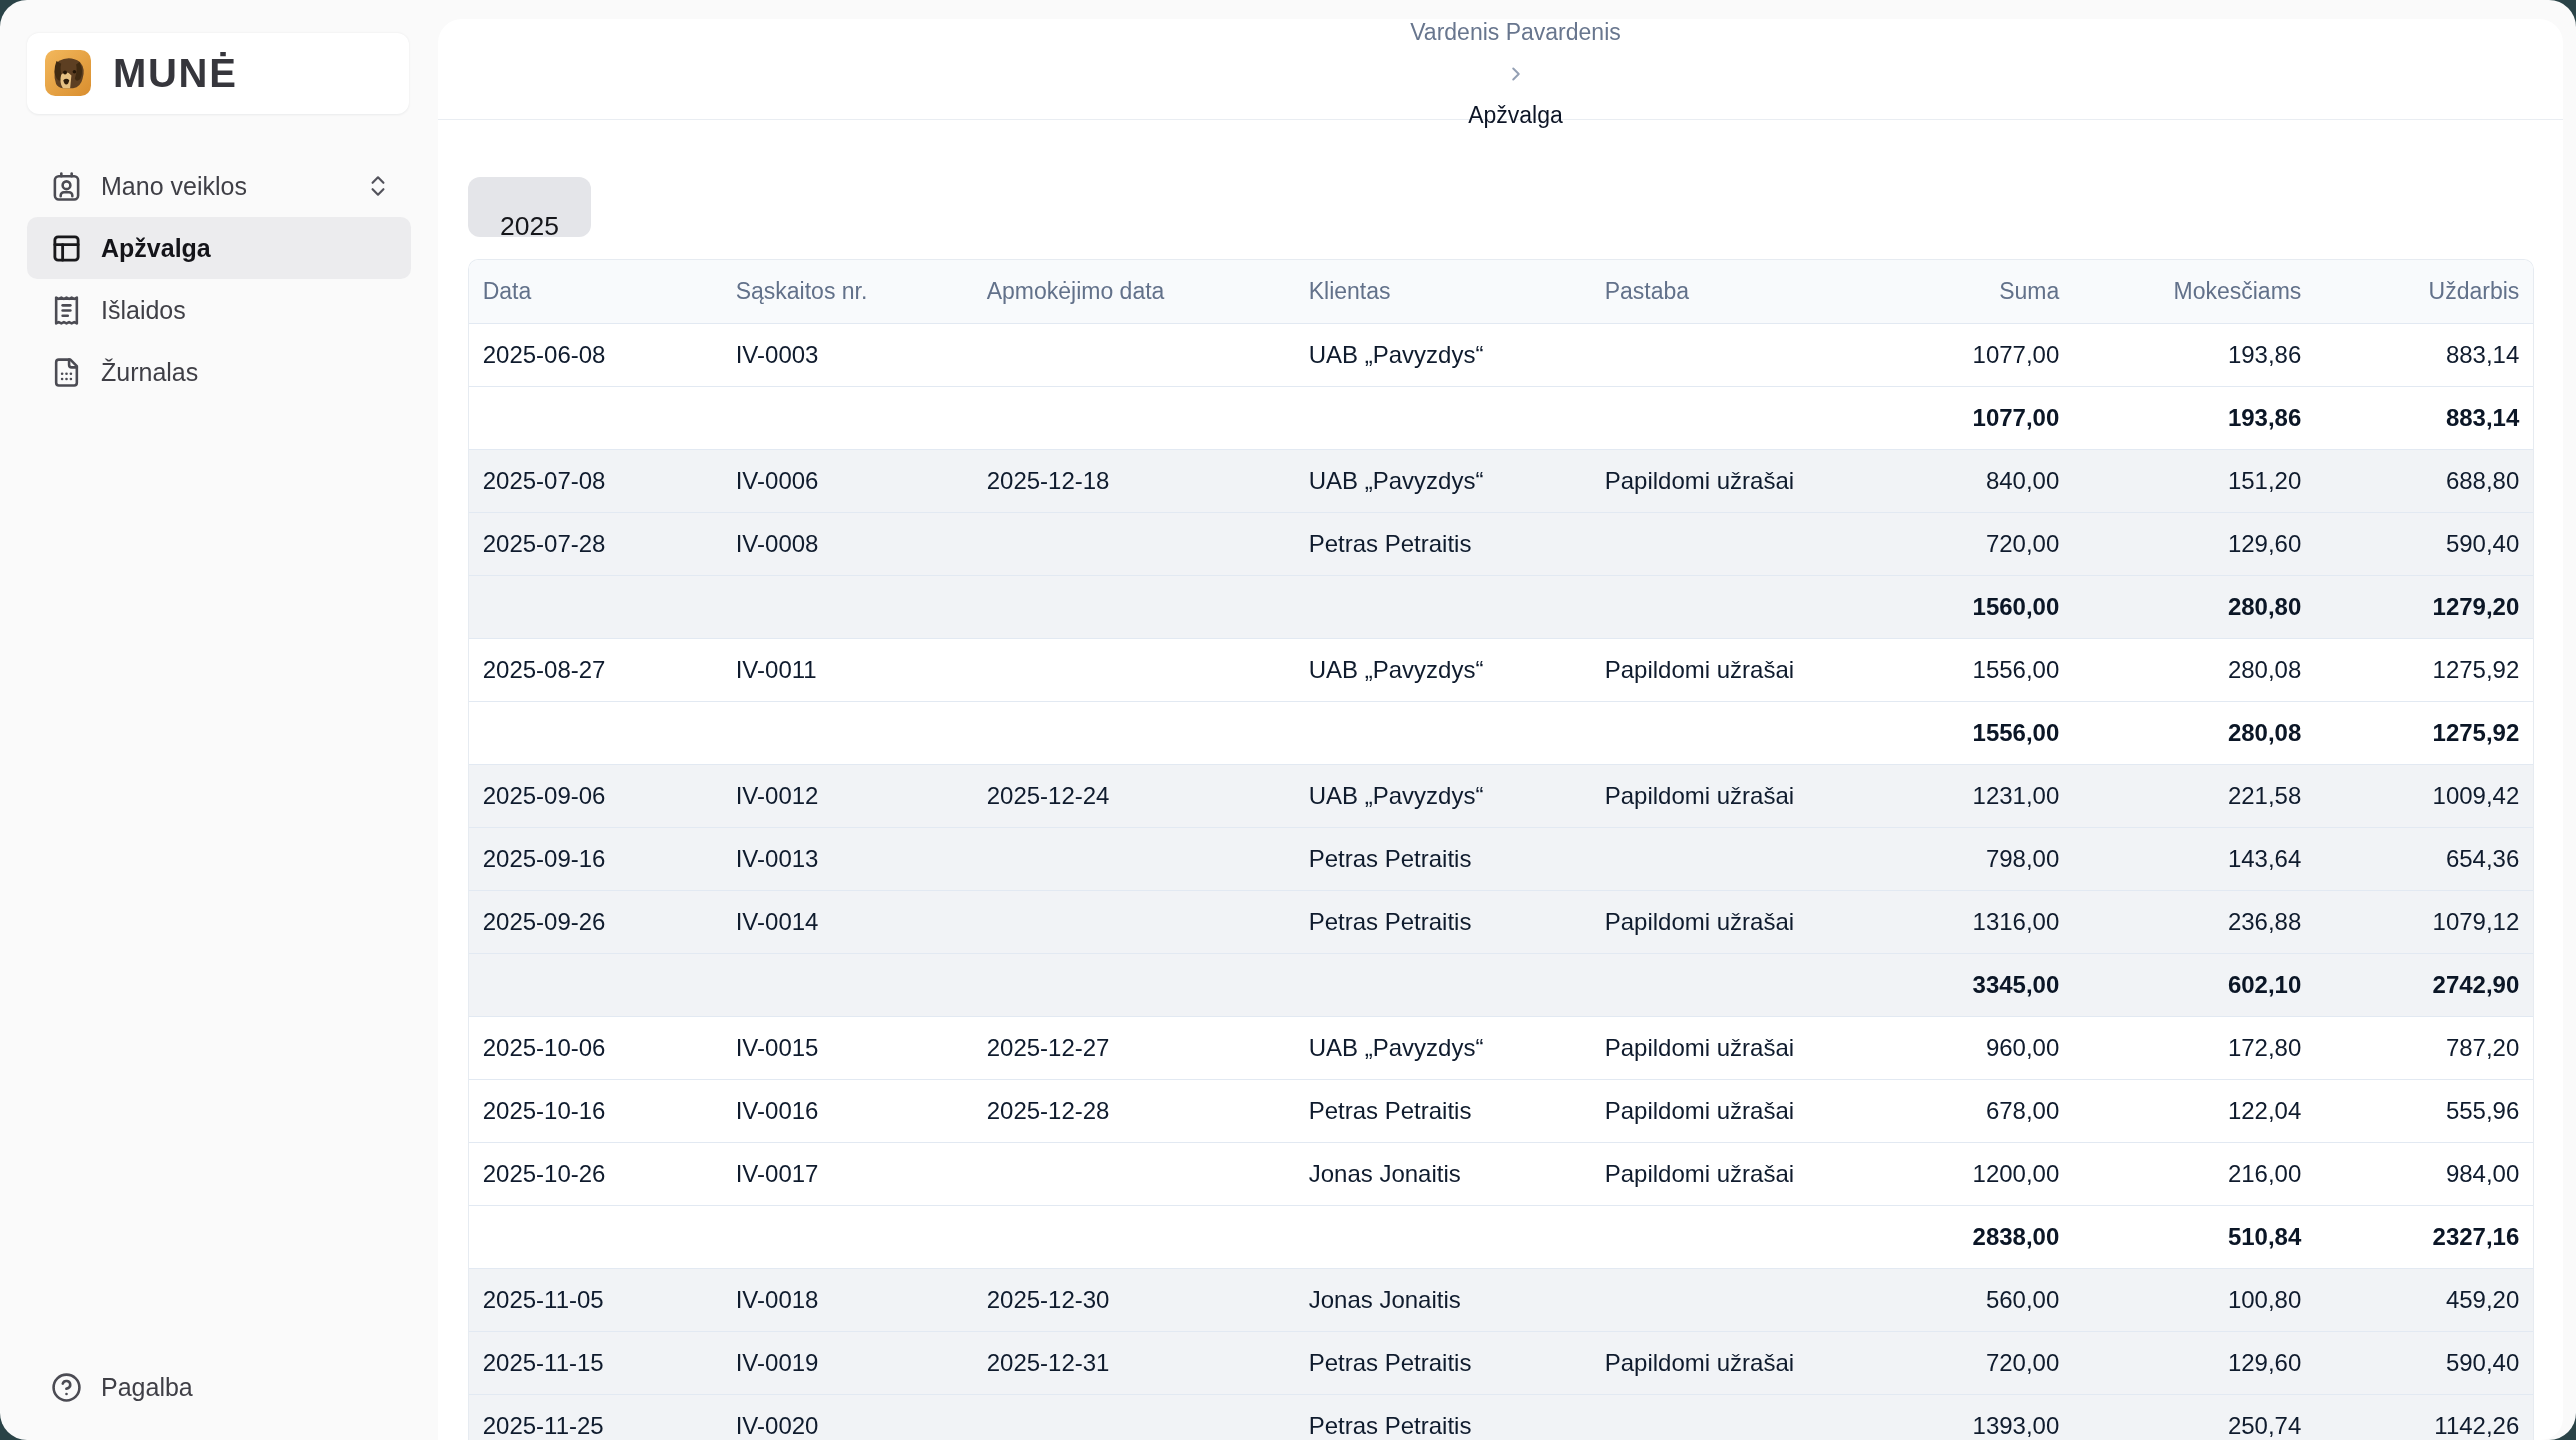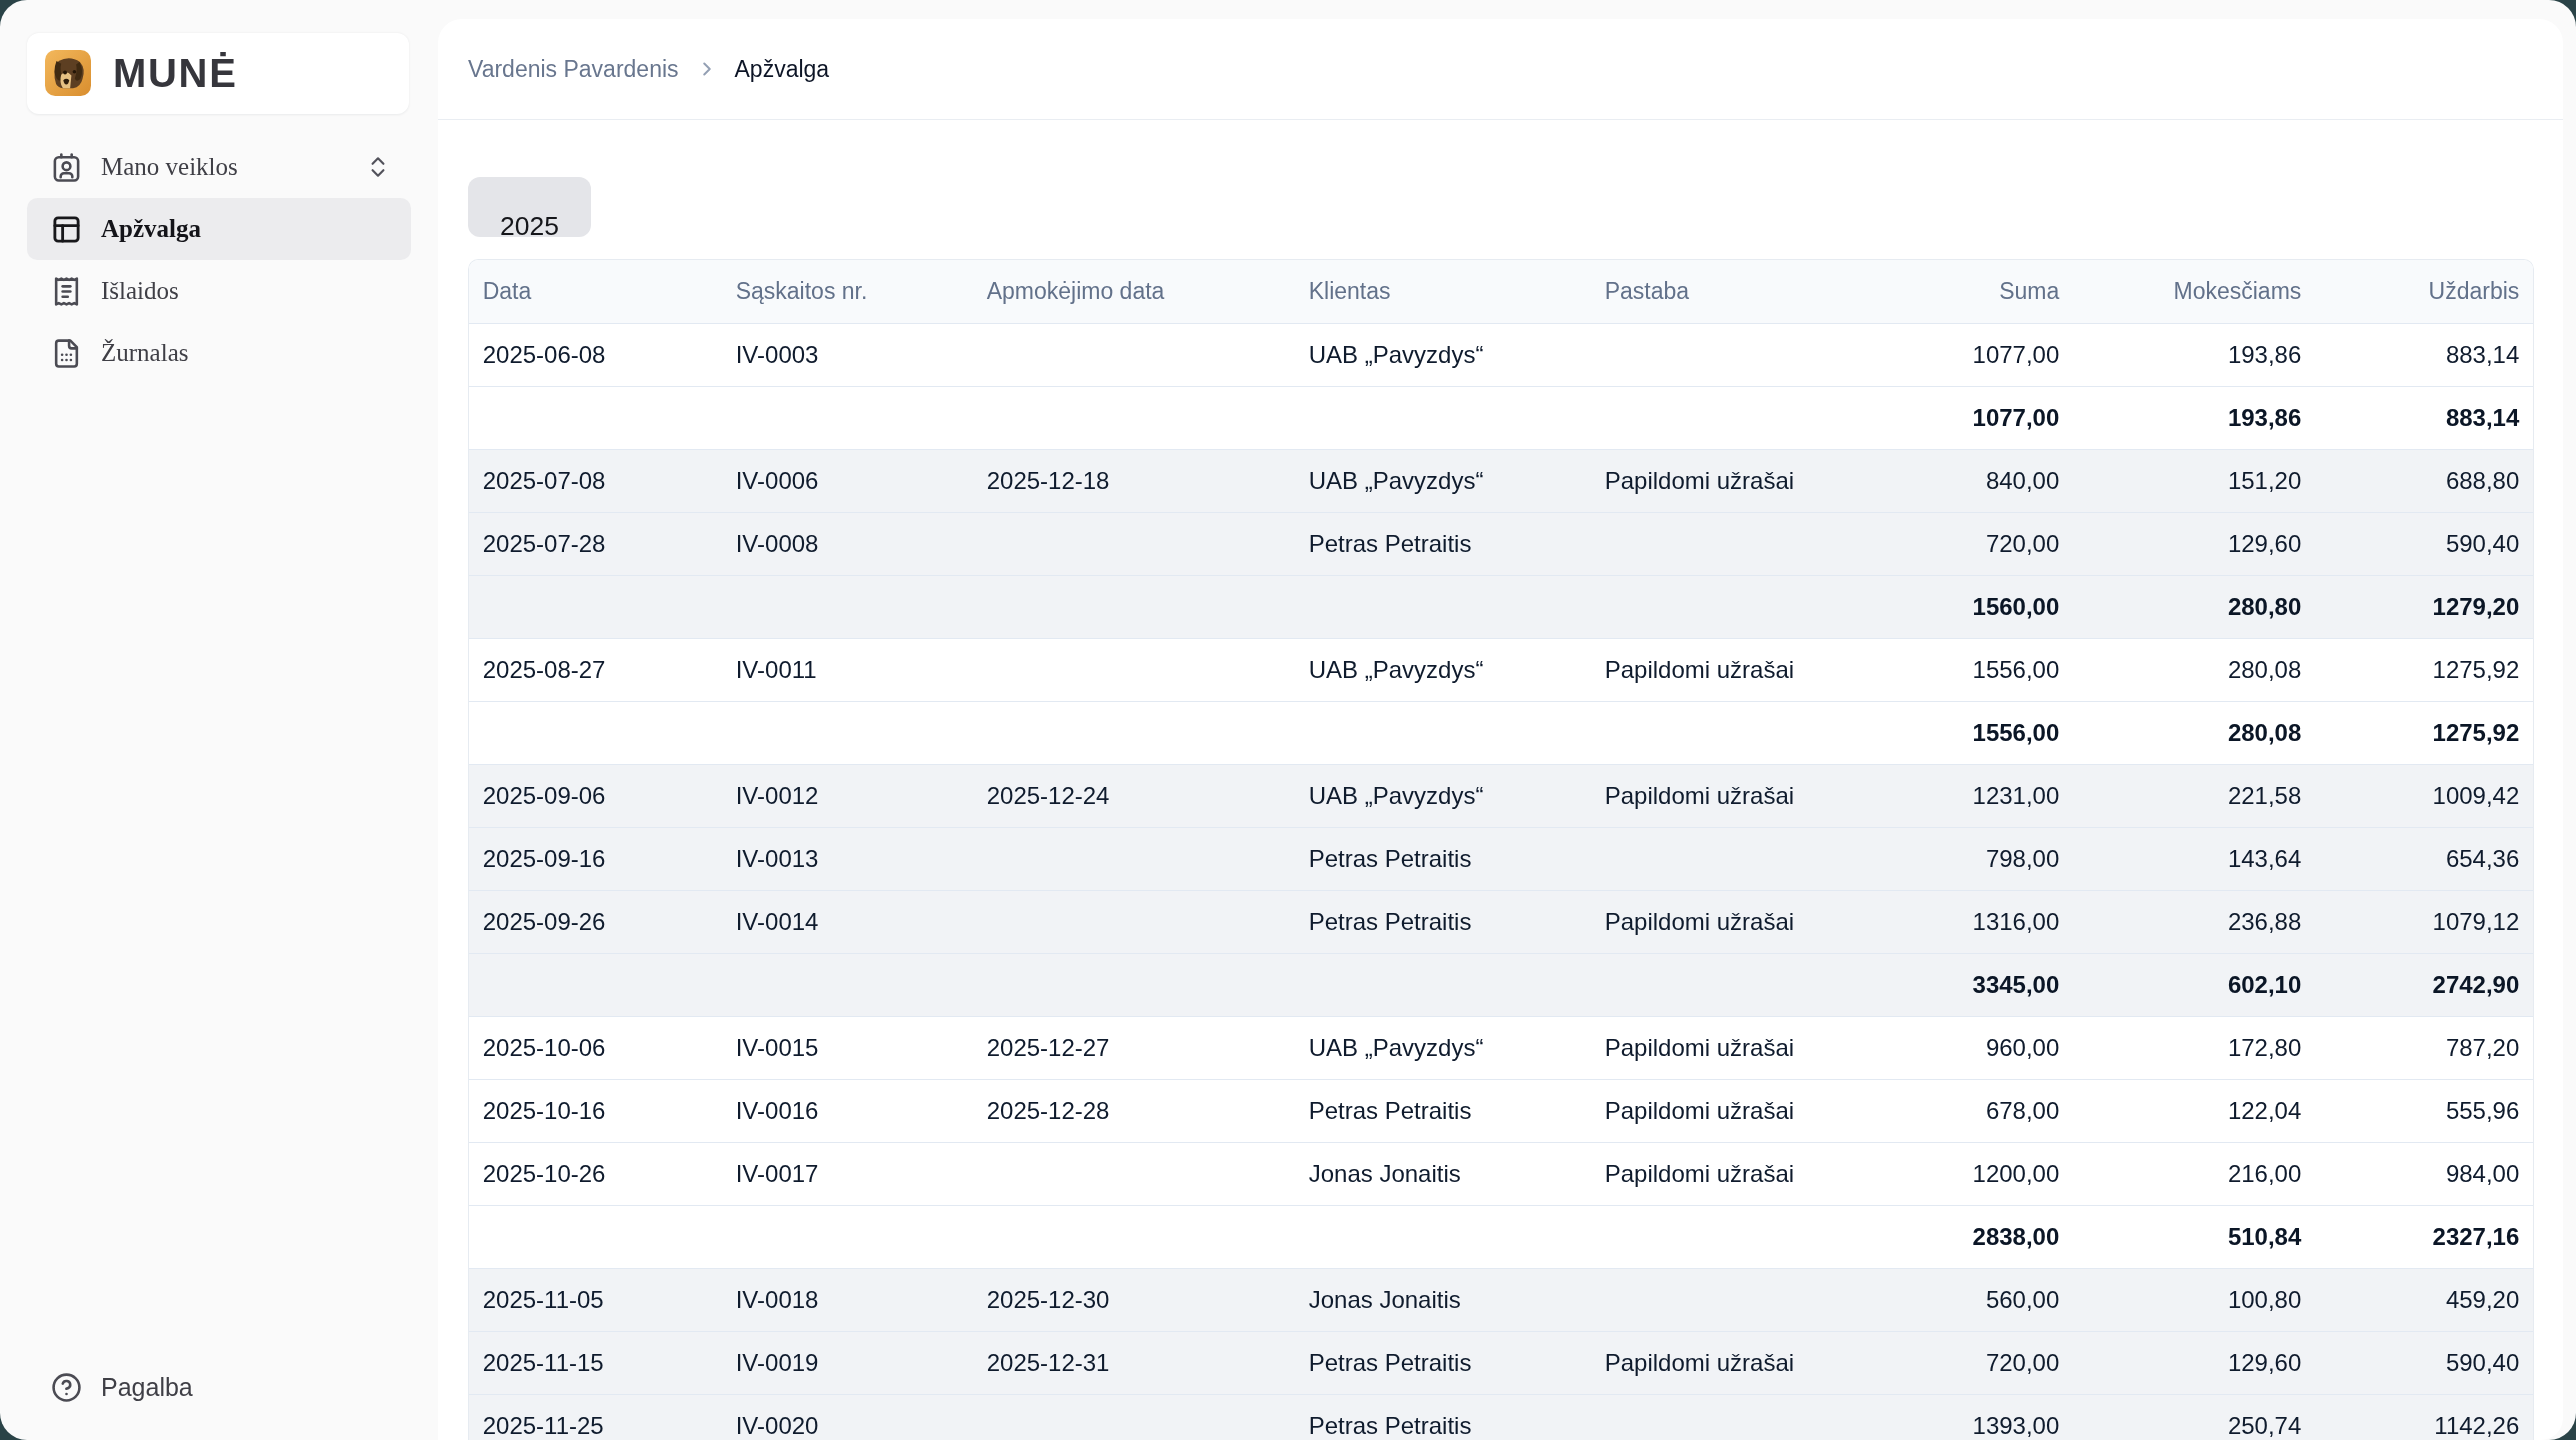--- a/index.html
+++ b/index.html
@@ -23,21 +23,21 @@
     position:absolute; left:27px; top:32.5px; width:382px; height:81px;
     background:#ffffff; border-radius:12px;
     box-shadow:0 0.9px 2.6px rgba(16,24,40,.07);
     display:flex; align-items:center; gap:22px; padding-left:18px;
     cursor:pointer;
   }
   .logo-img{ width:46px; height:46px; display:block; }
   .logo-text{
     font-size:40px; font-weight:900; letter-spacing:1.7px; color:#36363c;
   }
-  .menu{ position:absolute; left:27px; right:27px; top:136px;font-family:Liberation Serif, serif; }
+  .menu{ position:absolute; left:27px; right:27px; top:155px; }
   .menu-footer{ position:absolute; left:27px; right:27px; bottom:21.4px; }
   .menu-item{
     height:62px; display:flex; align-items:center;
     padding:0 20.5px 0 24px; border-radius:10.3px;
     font-size:25px; font-weight:500; color:#3f3f46;
     cursor:pointer;
   }
   .menu-item .mi-icon{ width:31px; height:31px; flex:0 0 31px; display:block; }
   .menu-item .mi-label{ margin-left:19px; flex:1 1 auto; }
   .menu-item.active{ background:#ececee; color:#141419; font-weight:700; }
@@ -48,21 +48,21 @@
     fill:none; stroke-linecap:round; stroke-linejoin:round; display:block; }
   
   .main-panel{
     position:absolute; left:438px; top:19px; right:13px; bottom:0;
     background:#ffffff;
     border-radius:24px 24px 22px 0;
     overflow:hidden;
   }
   .breadcrumb-bar{
     height:101px; display:flex; align-items:center; gap:17px;
-    padding-left:30px; border-bottom:1.7px solid #e9edf2;
+    padding-left:30px; border-bottom:1.7px solid #e9edf2;flex-direction:column;
   }
   .crumb-link{ font-size:23px; color:#68768e; cursor:pointer; }
   .crumb-sep svg{ width:22px; height:22px; stroke:#93794; stroke:#94a0b4;
     stroke-width:2.2; fill:none; stroke-linecap:round; stroke-linejoin:round; display:block; }
   .crumb-current{ font-size:23px; color:#0d1526; }
   .content{ padding:41px 0 0 30px; }
   .year-chip{
     display:inline-block; padding:16px 32px; height:60px; line-height:66px;
     background:#e4e5e9; border-radius:12px;
     font-size:26.5px; font-weight:500; color:#15161a; cursor:pointer;margin-top:16px;

